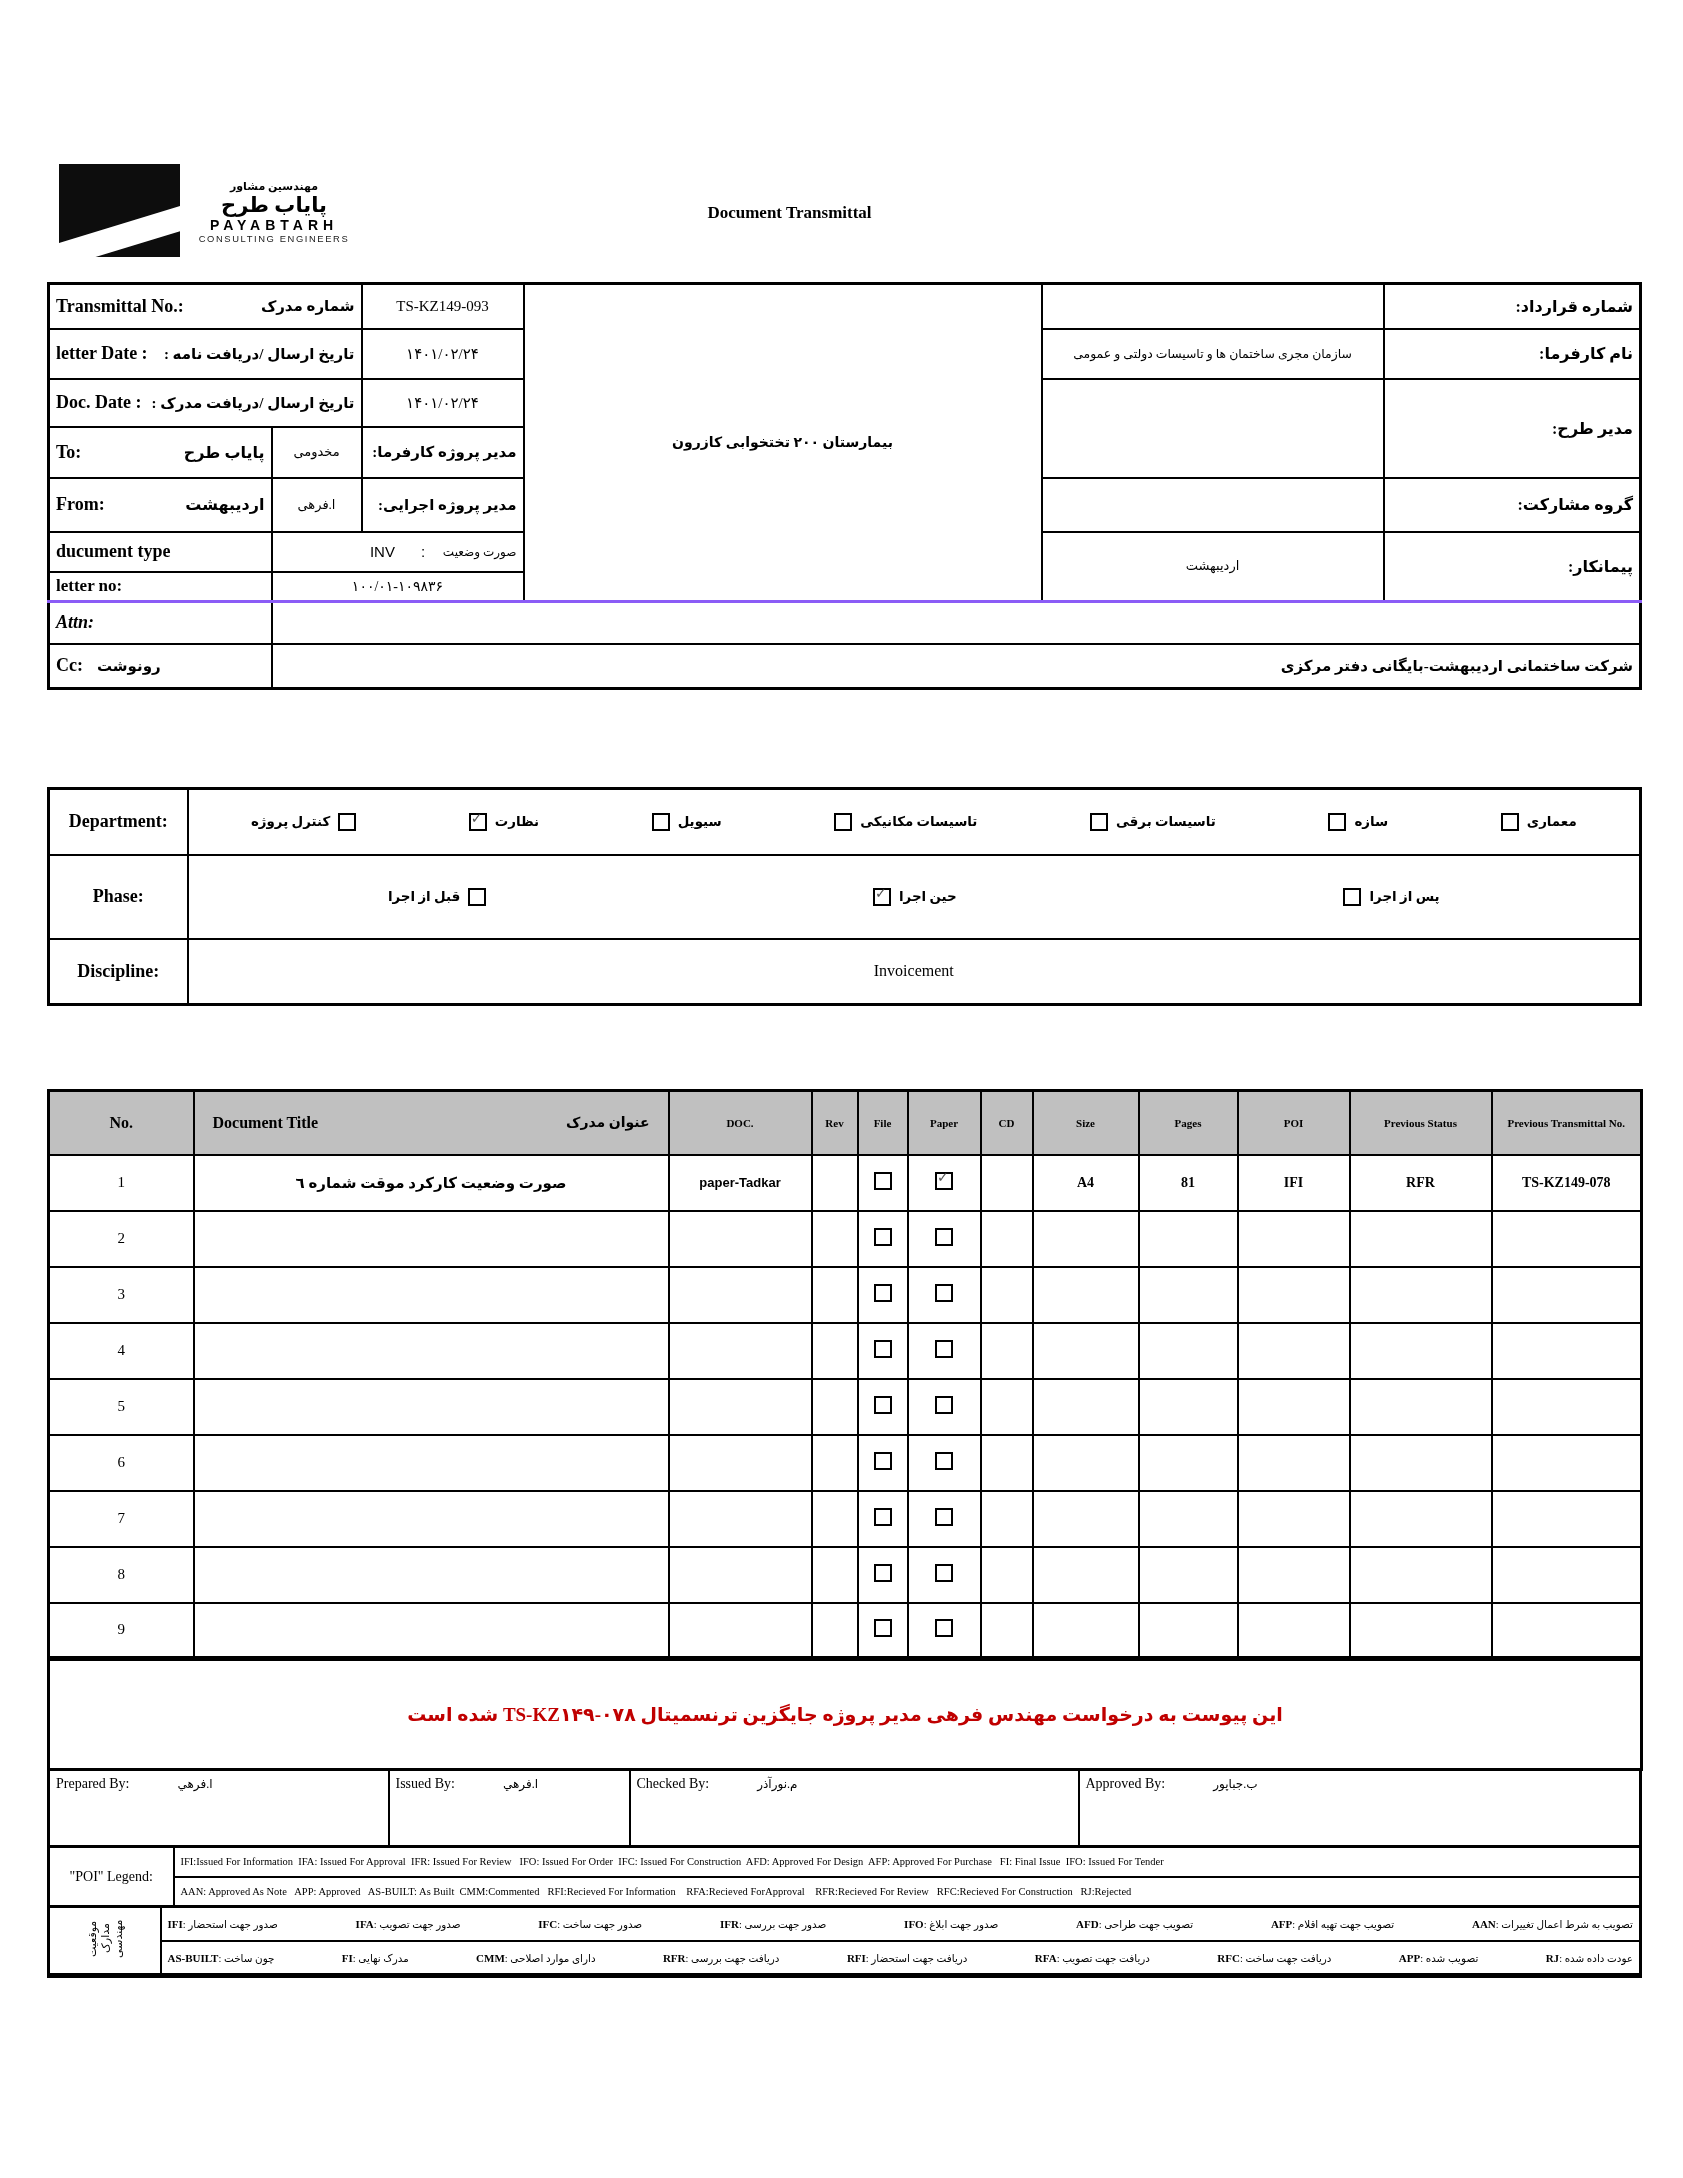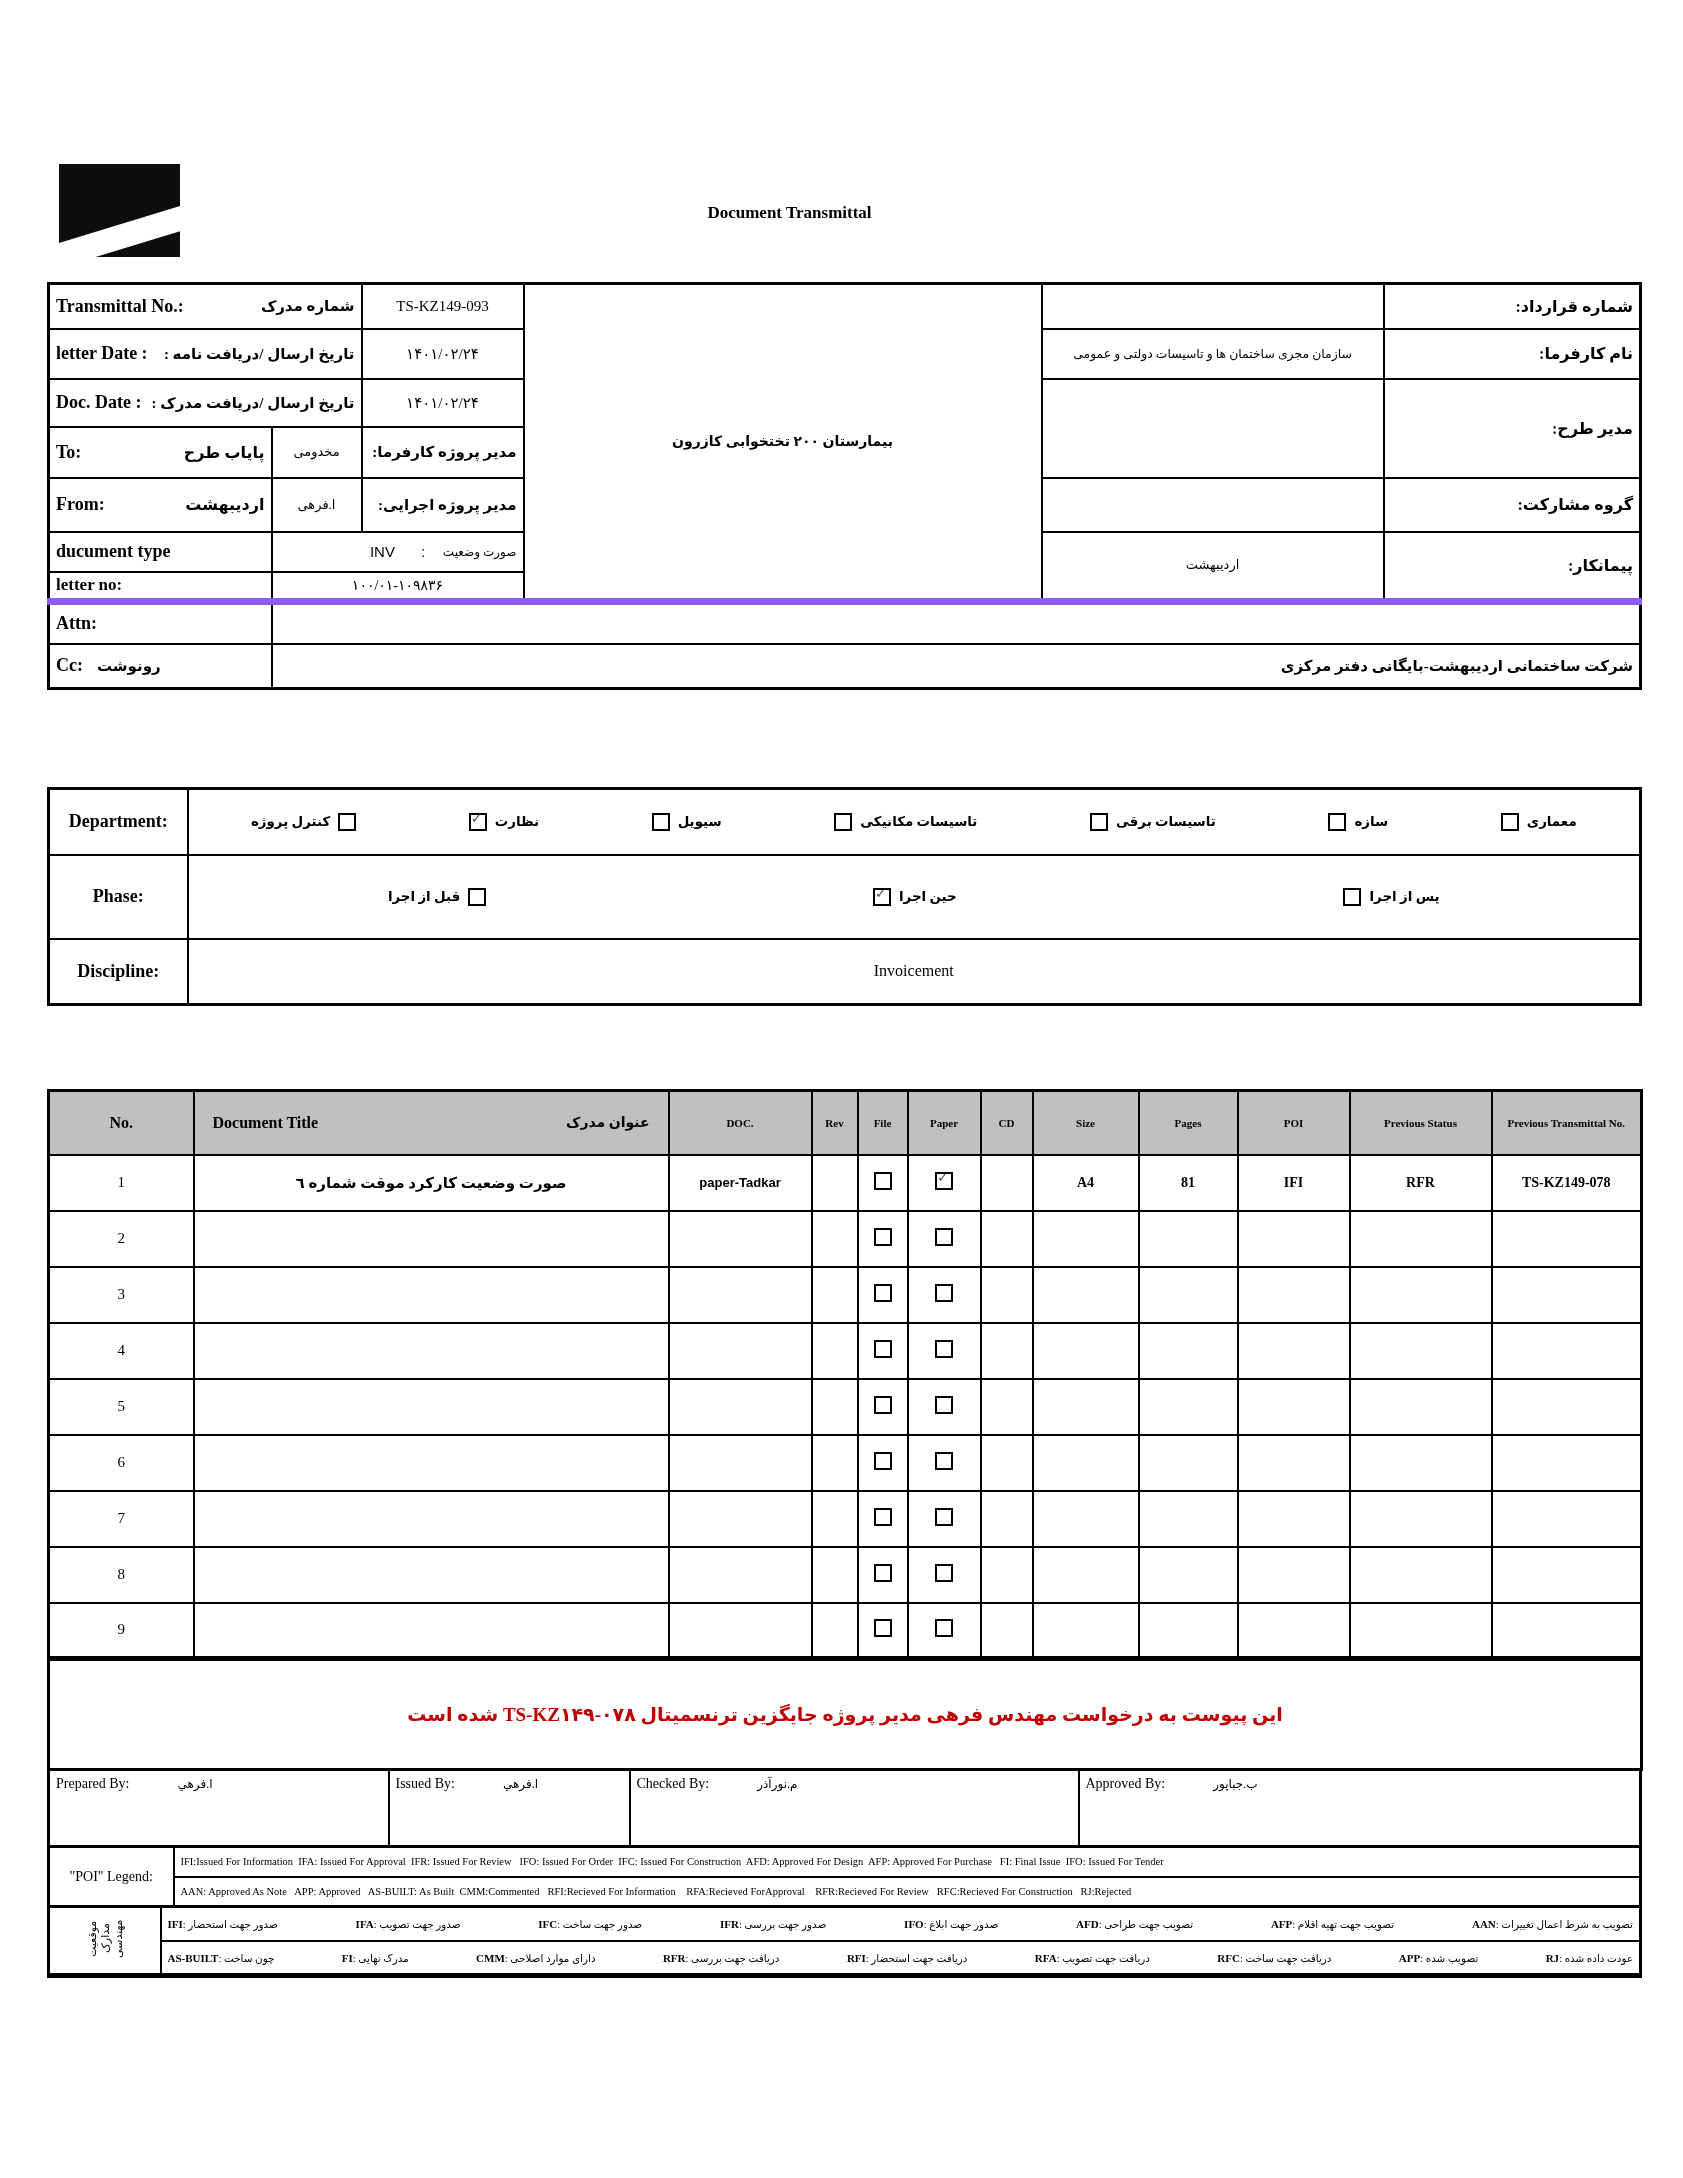--- a/index.html
+++ b/index.html
@@ -35,21 +35,21 @@
   .fa-right{text-align:right;font-size:16px;font-weight:bold;direction:rtl;padding-right:10px;}
   .fa-val-sm{text-align:center;font-size:12.4px;direction:rtl;}
   .code-c{text-align:center;font-size:13px;direction:rtl;}
   .role{text-align:right;font-size:15px;font-weight:bold;direction:rtl;padding-right:8px;}
   .tofrom-fa{font-size:16px;font-weight:bold;direction:rtl;}
   .inv-cell{position:relative;}
   .inv-main{display:flex;justify-content:center;gap:26px;font-family:"Liberation Sans","DejaVu Sans",sans-serif;font-size:15px;}
   .inv-fa{position:absolute;right:6px;top:50%;transform:translateY(-50%);font-size:12px;direction:rtl;}
   .letterno-val{direction:ltr;text-align:center;font-size:14px;}
   .cc-val{text-align:right;font-size:15px;font-weight:bold;direction:rtl;padding-right:10px;}
-  .thick-top td, td.thick-top{border-top:7px solid #8b5cf6;}
+  .thick-top td, td.thick-top{border-top:3px solid #8b5cf6;font-style:italic;}
 
   
   .dept-tbl{position:absolute;left:47px;top:787px;}
   .dp-lab{font-size:18px;font-weight:bold;text-align:center;}
   .chk-row{display:flex;direction:rtl;justify-content:space-around;align-items:center;height:100%;}
   .chk-item{display:inline-flex;align-items:center;gap:8px;direction:rtl;}
   .chk-label{font-size:13.4px;font-weight:bold;white-space:nowrap;}
   .cb{display:inline-block;width:14px;height:14px;border:2px solid #000;background:#fff;position:relative;flex:0 0 auto;}
   .cb .tick{position:absolute;top:-4px;left:0px;font-size:14px;color:#555;
             font-family:"DejaVu Sans",sans-serif;line-height:1;}
@@ -91,20 +91,26 @@
   .fa-btm{border-bottom:5px solid #000 !important;}
 </style>
 </head>
 <body>
 
 <div class="page">
 
   <div class="brand">
     <div class="logo-mark">
       <div class="swoosh"></div>
+    </div>
+    <div class="brand-text">
+      <div class="b-fa-small">مهندسین مشاور</div>
+      <div class="b-fa-big">پایاب طرح</div>
+      <div class="b-en">PAYABTARH</div>
+      <div class="b-en-sub">CONSULTING ENGINEERS</div>
     </div>
   </div>
 
   <div class="doc-title">Document Transmittal</div>
 
   <table class="tbl outer top-tbl">
     <colgroup>
         <col style="width:223px">
         <col style="width:90px">
         <col style="width:162px">

